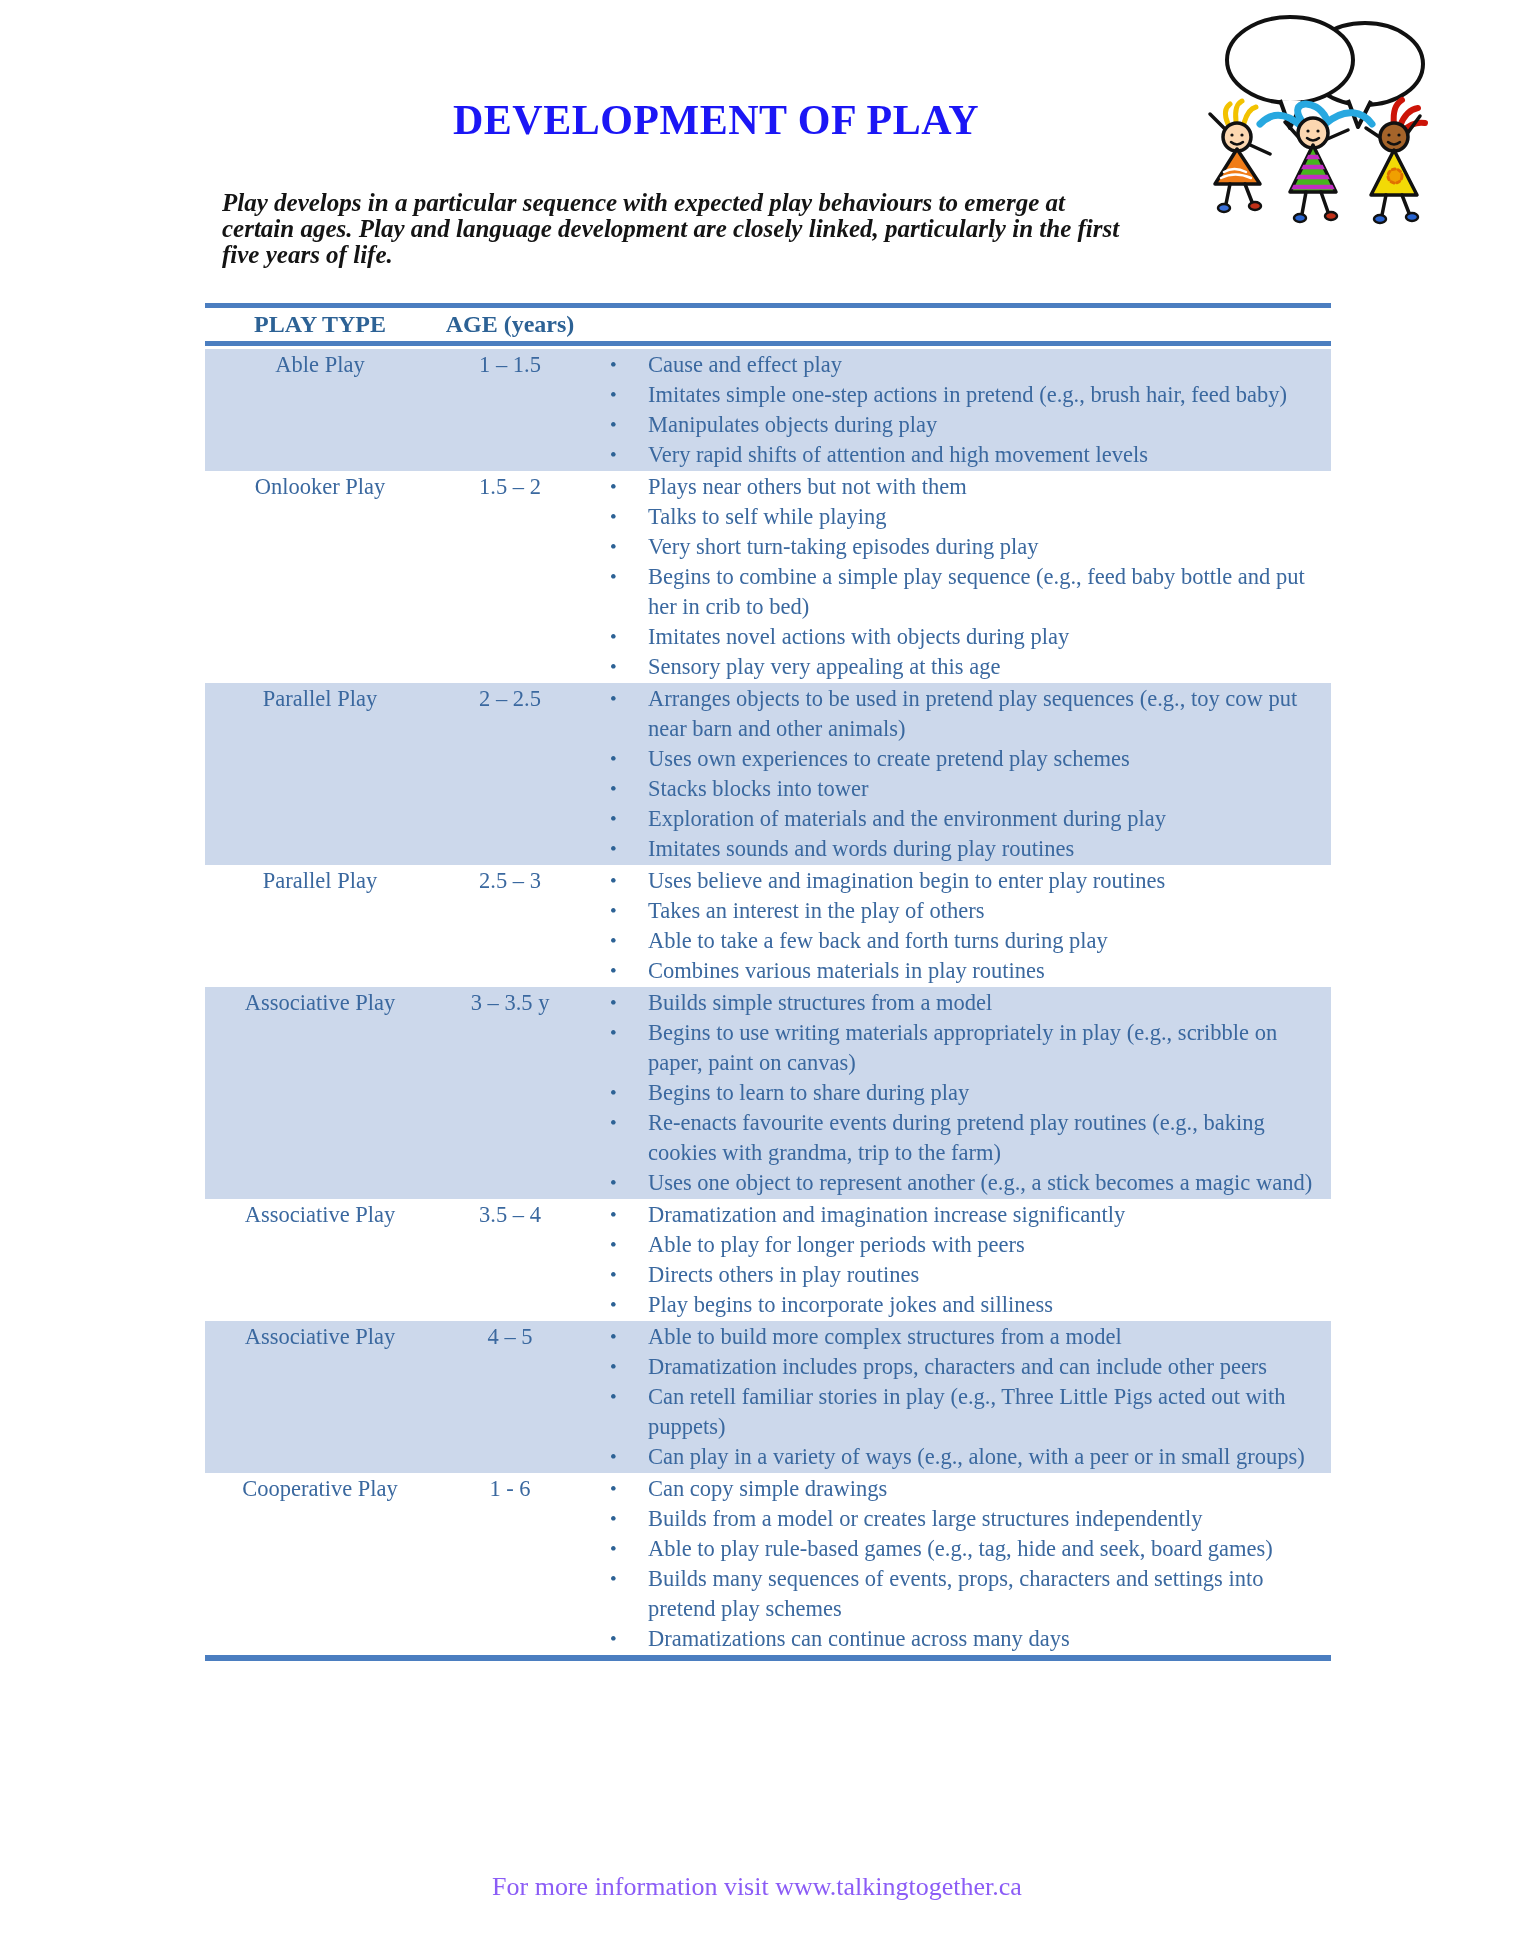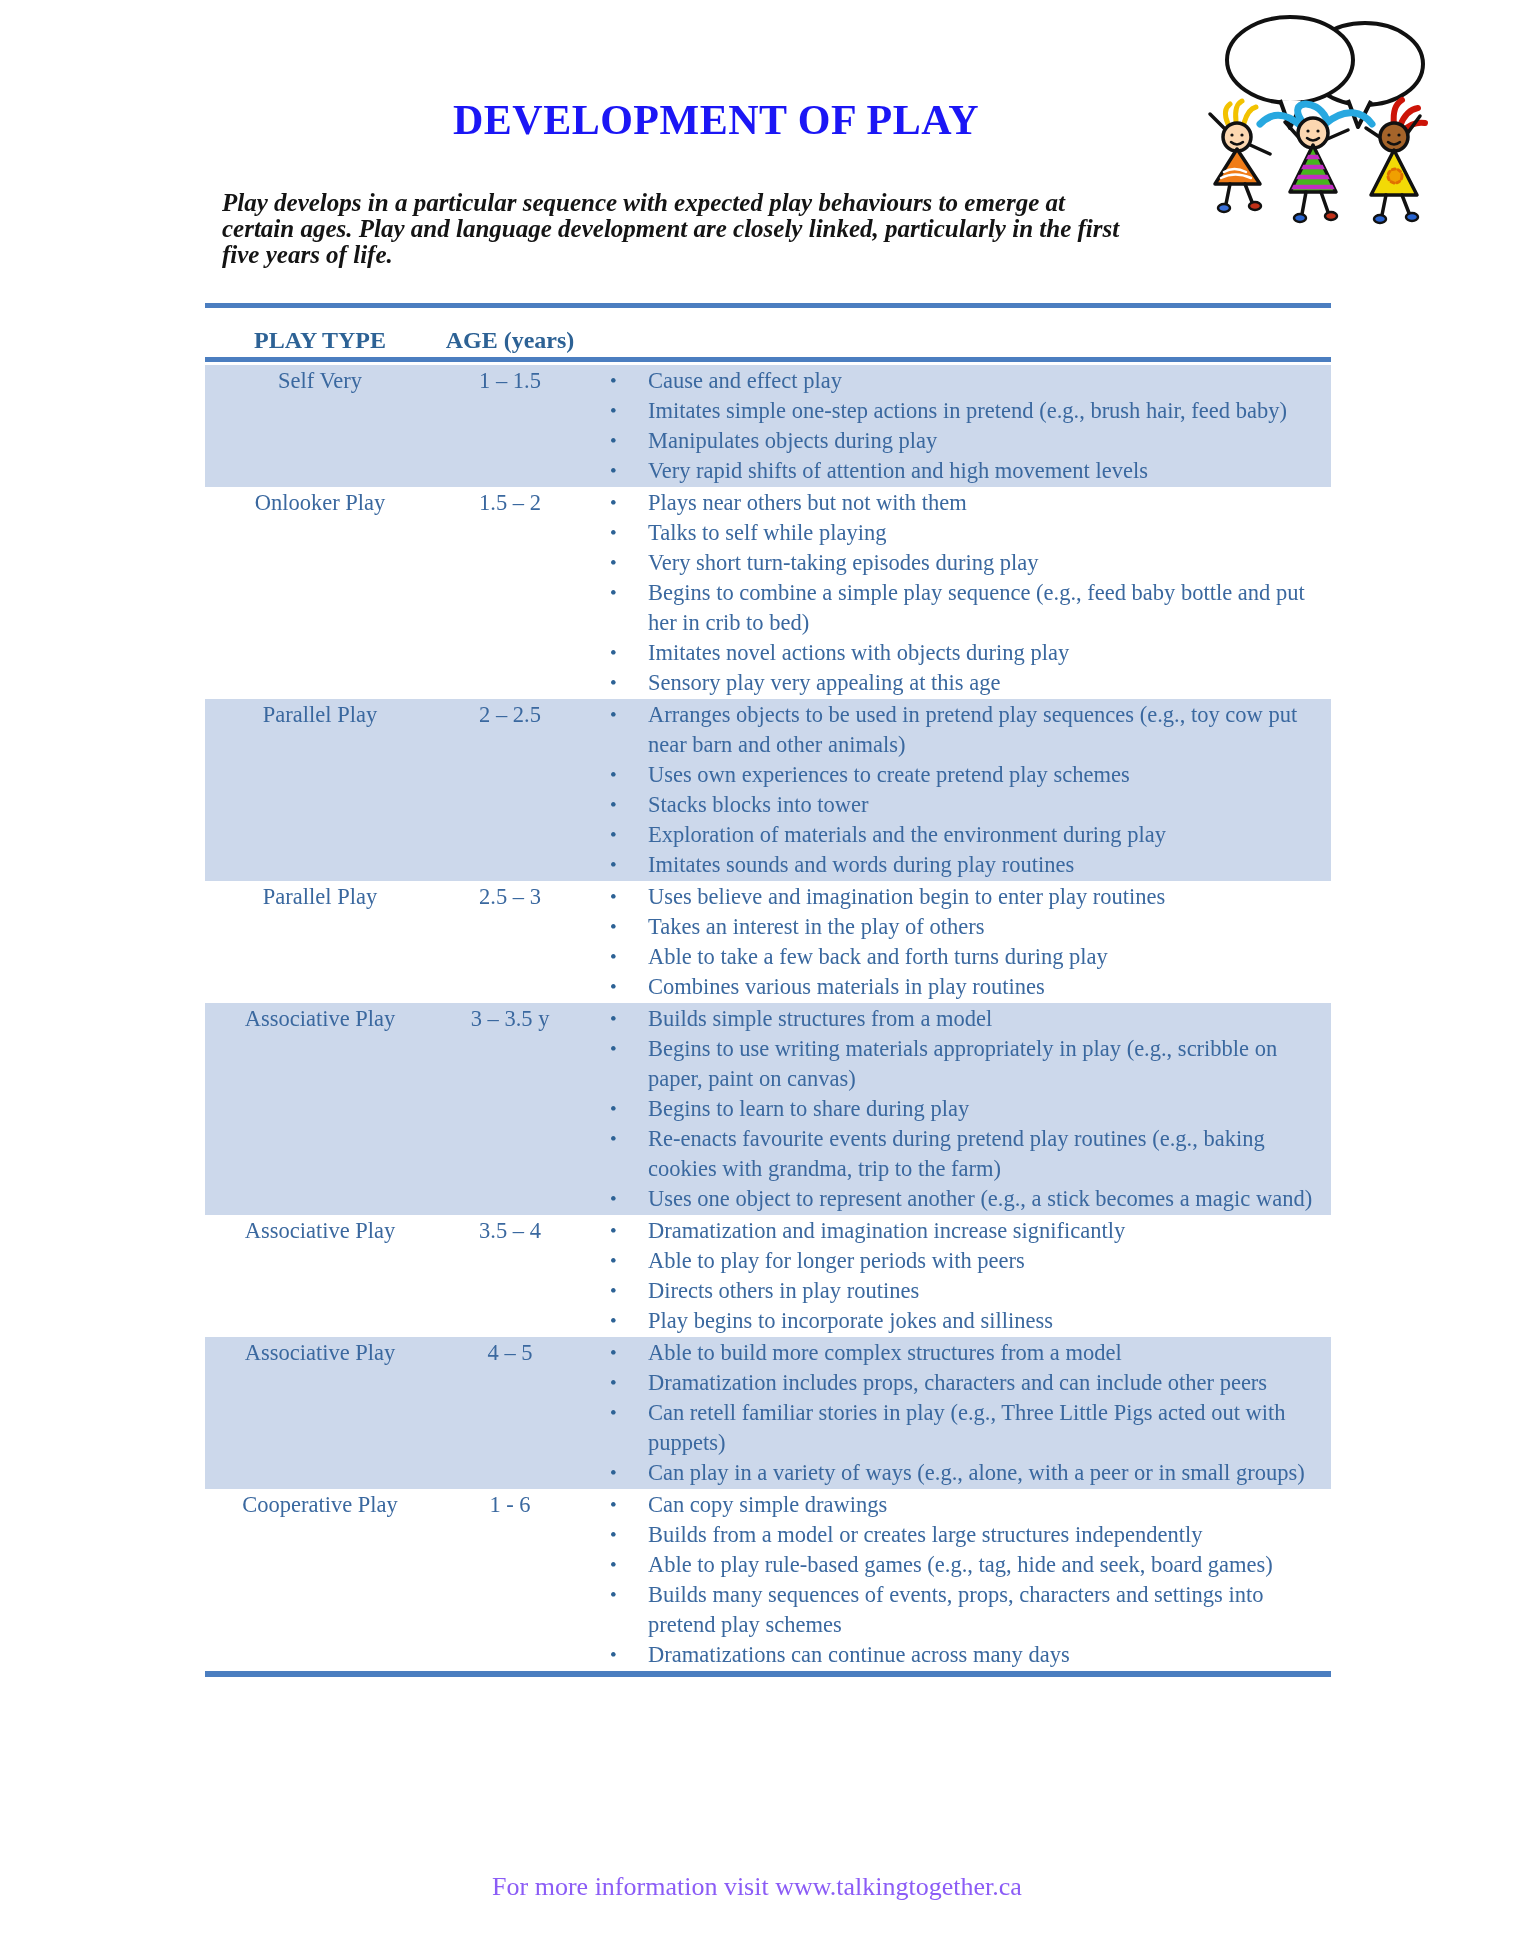--- a/index.html
+++ b/index.html
@@ -24,21 +24,21 @@
 
   
   .illustration { position:absolute; left:1198px; top:14px; }
 
   
   .ptable { position:absolute; left:205px; top:303px; width:1126px; }
   .thead {
     display:grid; grid-template-columns:230px 150px 1fr;
     border-top:5px solid var(--table_border,#4b7ec0);
     border-bottom:5px solid var(--table_border,#4b7ec0);
-    padding:17px 0 2px; margin-bottom:3px;
+    padding:1px 0 2px; margin-bottom:3px;
     font-weight:bold; font-size:24px; line-height:30px;
     color:var(--header_text,#2d6295);
   }
   .thead .hc { text-align:center; }
   .thead .hc3 { padding-right:135px; }
 
   .tbody { border-bottom:6px solid var(--table_border,#4b7ec0); }
   .trow {
     display:grid; grid-template-columns:230px 150px 1fr;
     font-size:22.5px; line-height:30px;
@@ -144,21 +144,21 @@
 
   <div class="intro">Play develops in a particular sequence with expected play behaviours to emerge at certain ages. Play and language development are closely linked, particularly in the first five years of life.</div>
 
   <div class="ptable">
     <div class="thead">
       <div class="hc hc1">PLAY TYPE</div>
       <div class="hc hc2">AGE (years)</div>
     </div>
     <div class="tbody">
         <div class="trow shaded">
-    <div class="cell-pt">Self Very</div>
+    <div class="cell-pt">Able Play</div>
     <div class="cell-age">1 – 1.5</div>
     <div class="cell-beh">
             <div class="bullet-item">
     <span class="bullet">•</span>
     <span class="btext">Cause and effect play</span>
   </div>
             <div class="bullet-item">
     <span class="bullet">•</span>
     <span class="btext">Imitates simple one-step actions in pretend (e.g., brush hair, feed baby)</span>
   </div>

